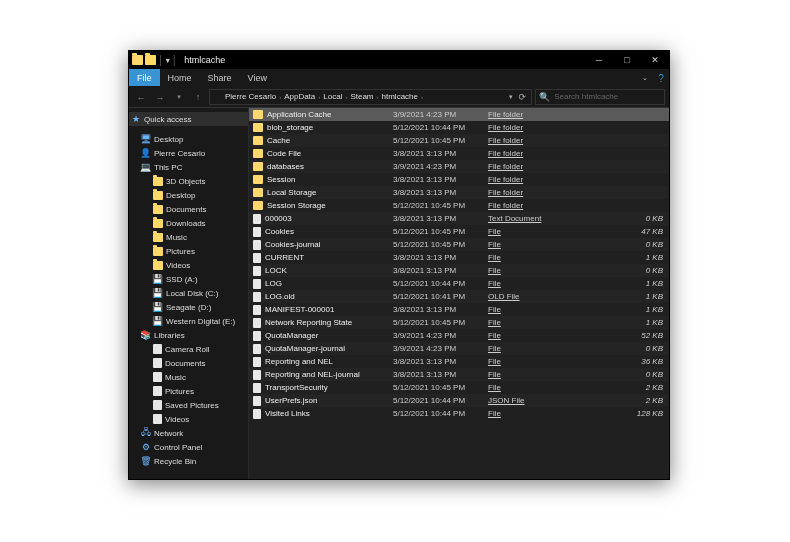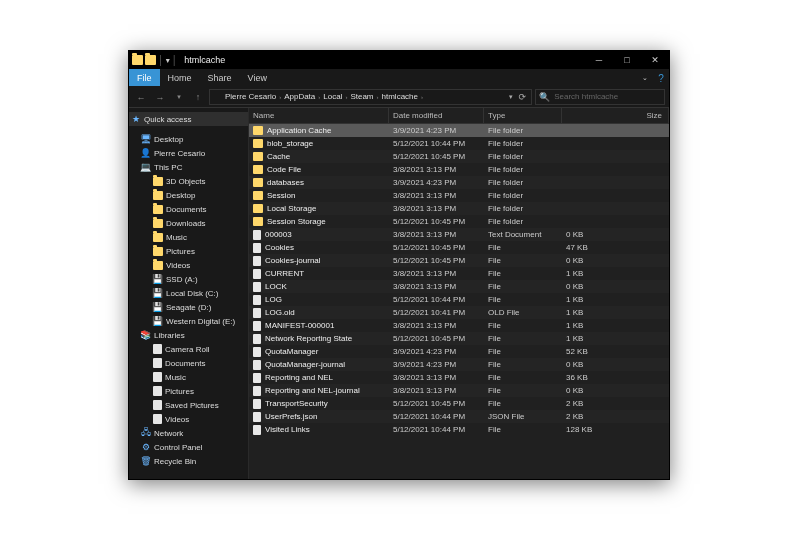--- a/index.html
+++ b/index.html
@@ -47,22 +47,22 @@
   .col.size { flex:1; justify-content:flex-end; padding-right:6px; }
   .rows { flex:1; overflow-y:auto; }
   .rows::-webkit-scrollbar { width:10px; background:#191919; }
   .rows::-webkit-scrollbar-thumb { background:#3a3a3a; }
   .row { height:13px; display:flex; align-items:center; color:#eee; font-size:8px; }
   .row:nth-child(odd){ background:#242424; }
   .row.sel { background:#5a5a5a; }
   .row .cell { padding:0 4px; overflow:hidden; white-space:nowrap; text-overflow:ellipsis; }
   .row .cname { width:140px; display:flex; align-items:center; }
   .row .cdate { width:95px; color:#ccc; }
-  .row .ctype { width:78px; color:#ccc; }
-  .row .csize { flex:1; padding-right:14px; color:#ccc; }
+  .row .ctype { width:78px; color:#ccc;text-decoration:underline; }
+  .row .csize { flex:1; text-align:right; padding-right:6px; color:#ccc;font-style:italic; }
   .rico { width:10px; height:9px; margin-right:4px; flex-shrink:0; }
   .rico.folder { background:#ffd86b; border-radius:1px; position:relative; }
   .rico.folder::before { content:""; position:absolute; top:-2px; left:0; width:4px; height:2px; background:#ffd86b; border-radius:1px 1px 0 0; }
   .rico.file { background:#e8e8e8; width:8px; height:10px; border-radius:1px; }
 </style>
 </head>
 <body>
 
 <div class="window">
 
@@ -228,26 +228,20 @@
         <div class="tnode ind1">
           <span class="tico" style="color:#6bb7ff">⚙</span>
           <span>Control Panel</span>
         </div>
         <div class="tnode ind1">
           <span class="tico" style="color:#6bb7ff">🗑</span>
           <span>Recycle Bin</span>
         </div>
       </div>
     <div class="content">
-      <div class="headers">
-        <div class="col name">Name</div>
-        <div class="col date">Date modified</div>
-        <div class="col type">Type</div>
-        <div class="col size">Size</div>
-      </div>
       <div class="rows" id="rows">
           <div class="row sel">
             <div class="cell cname">
               <span class="rico folder"></span>
               <span>Application Cache</span>
             </div>
             <div class="cell cdate">3/9/2021 4:23 PM</div>
             <div class="cell ctype">File folder</div>
             <div class="cell csize"></div>
           </div>

